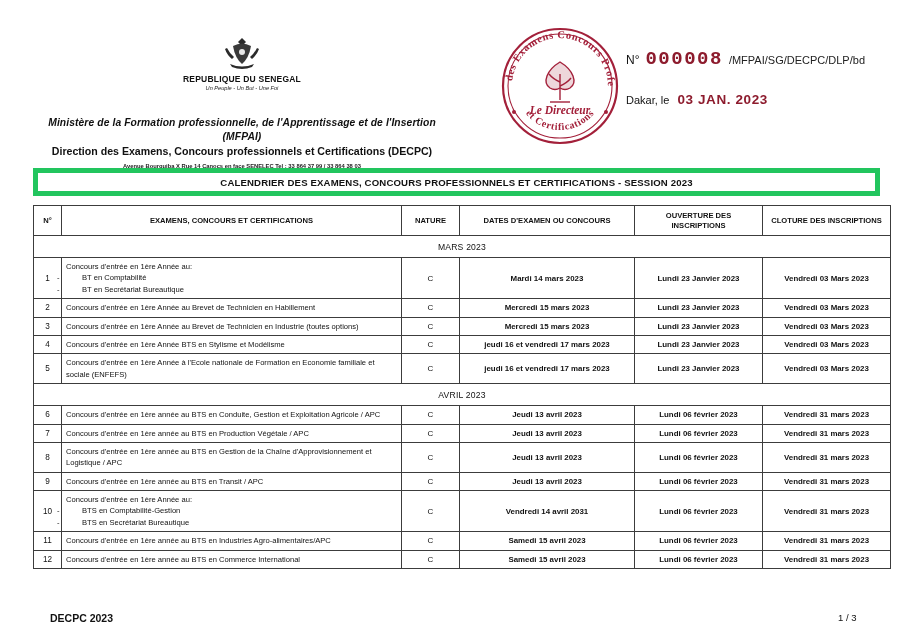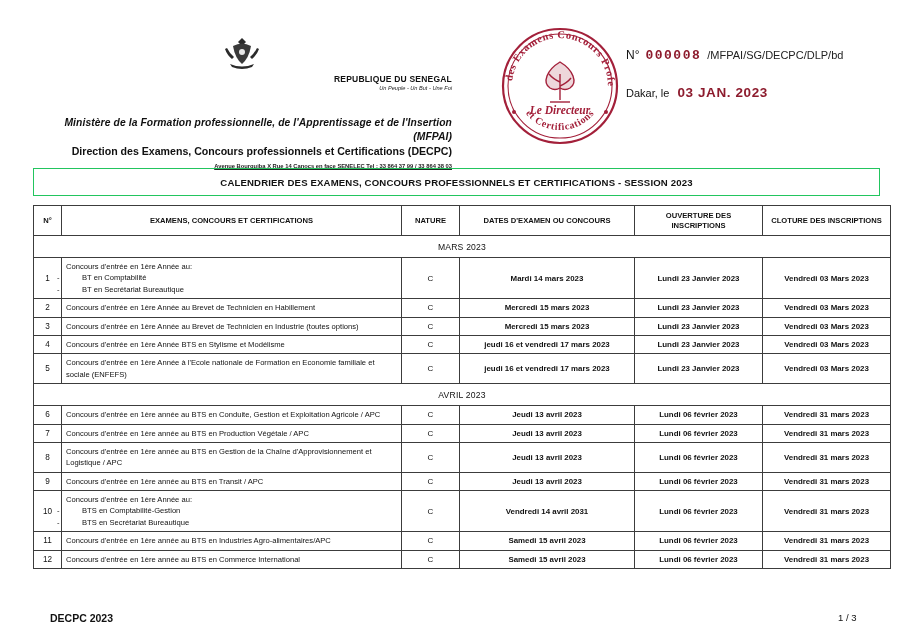--- a/index.html
+++ b/index.html
@@ -28,21 +28,21 @@
   .header {
     position: relative;
     height: 160px;
   }
 
   .header-left {
     position: absolute;
     left: 14px;
     top: 26px;
     width: 420px;
-    text-align: right;
+    text-align: center;
   }
   .coat {
     width: 100%;
     text-align: center;
     line-height: 1;
   }
   .coat svg { display: inline-block; }
 
   .rep-title {
     font-size: 8.5px;
@@ -100,21 +100,21 @@
     align-items: baseline;
     white-space: nowrap;
   }
   .num-label {
     font-size: 12px;
     color: #111;
   }
   .num-value {
     font-family: "Liberation Mono", monospace;
     color: #8d1b2d;
-    font-size: 13px;
+    font-size: 19px;
     letter-spacing: 1.5px;
     margin: 0 6px 0 6px;
     font-weight: bold;
   }
   .num-suffix {
     font-size: 11px;
     color: #222;
   }
   .dateline {
     margin-top: 22px;
@@ -132,21 +132,21 @@
     letter-spacing: .6px;
   }
 
   
   .title-bar {
     position: absolute;
     left: 33px;
     top: 168px;
     width: 847px;
     height: 28px;
-    border: 1px solid #22c55e;
+    border: 5px solid #22c55e;
     display: flex;
     align-items: center;
     justify-content: center;
     box-sizing: border-box;
   }
   .title-bar span {
     font-size: 9.6px;
     font-weight: bold;
     letter-spacing: .15px;
   }

